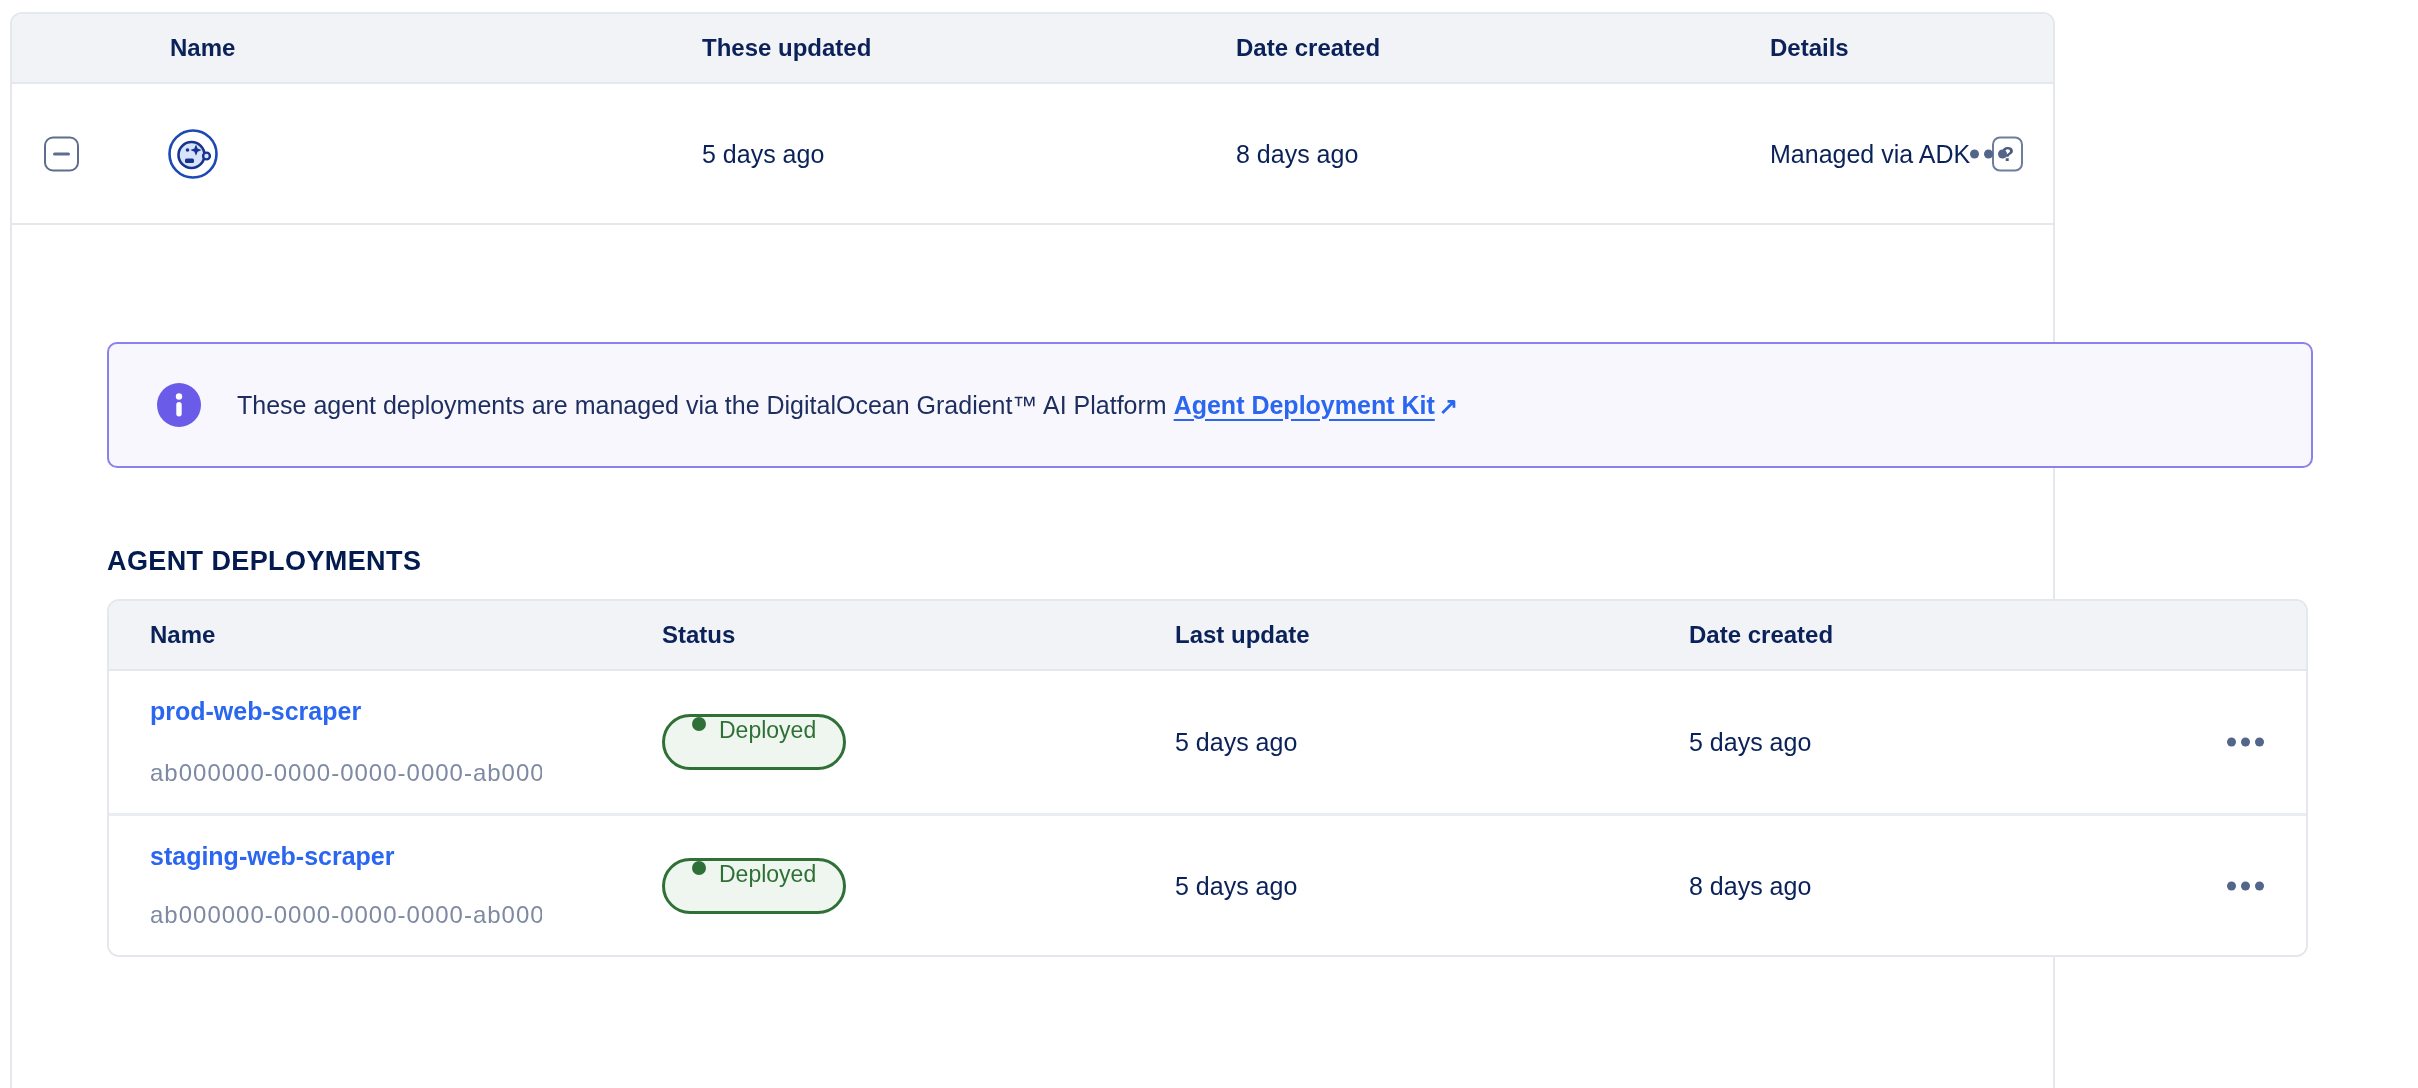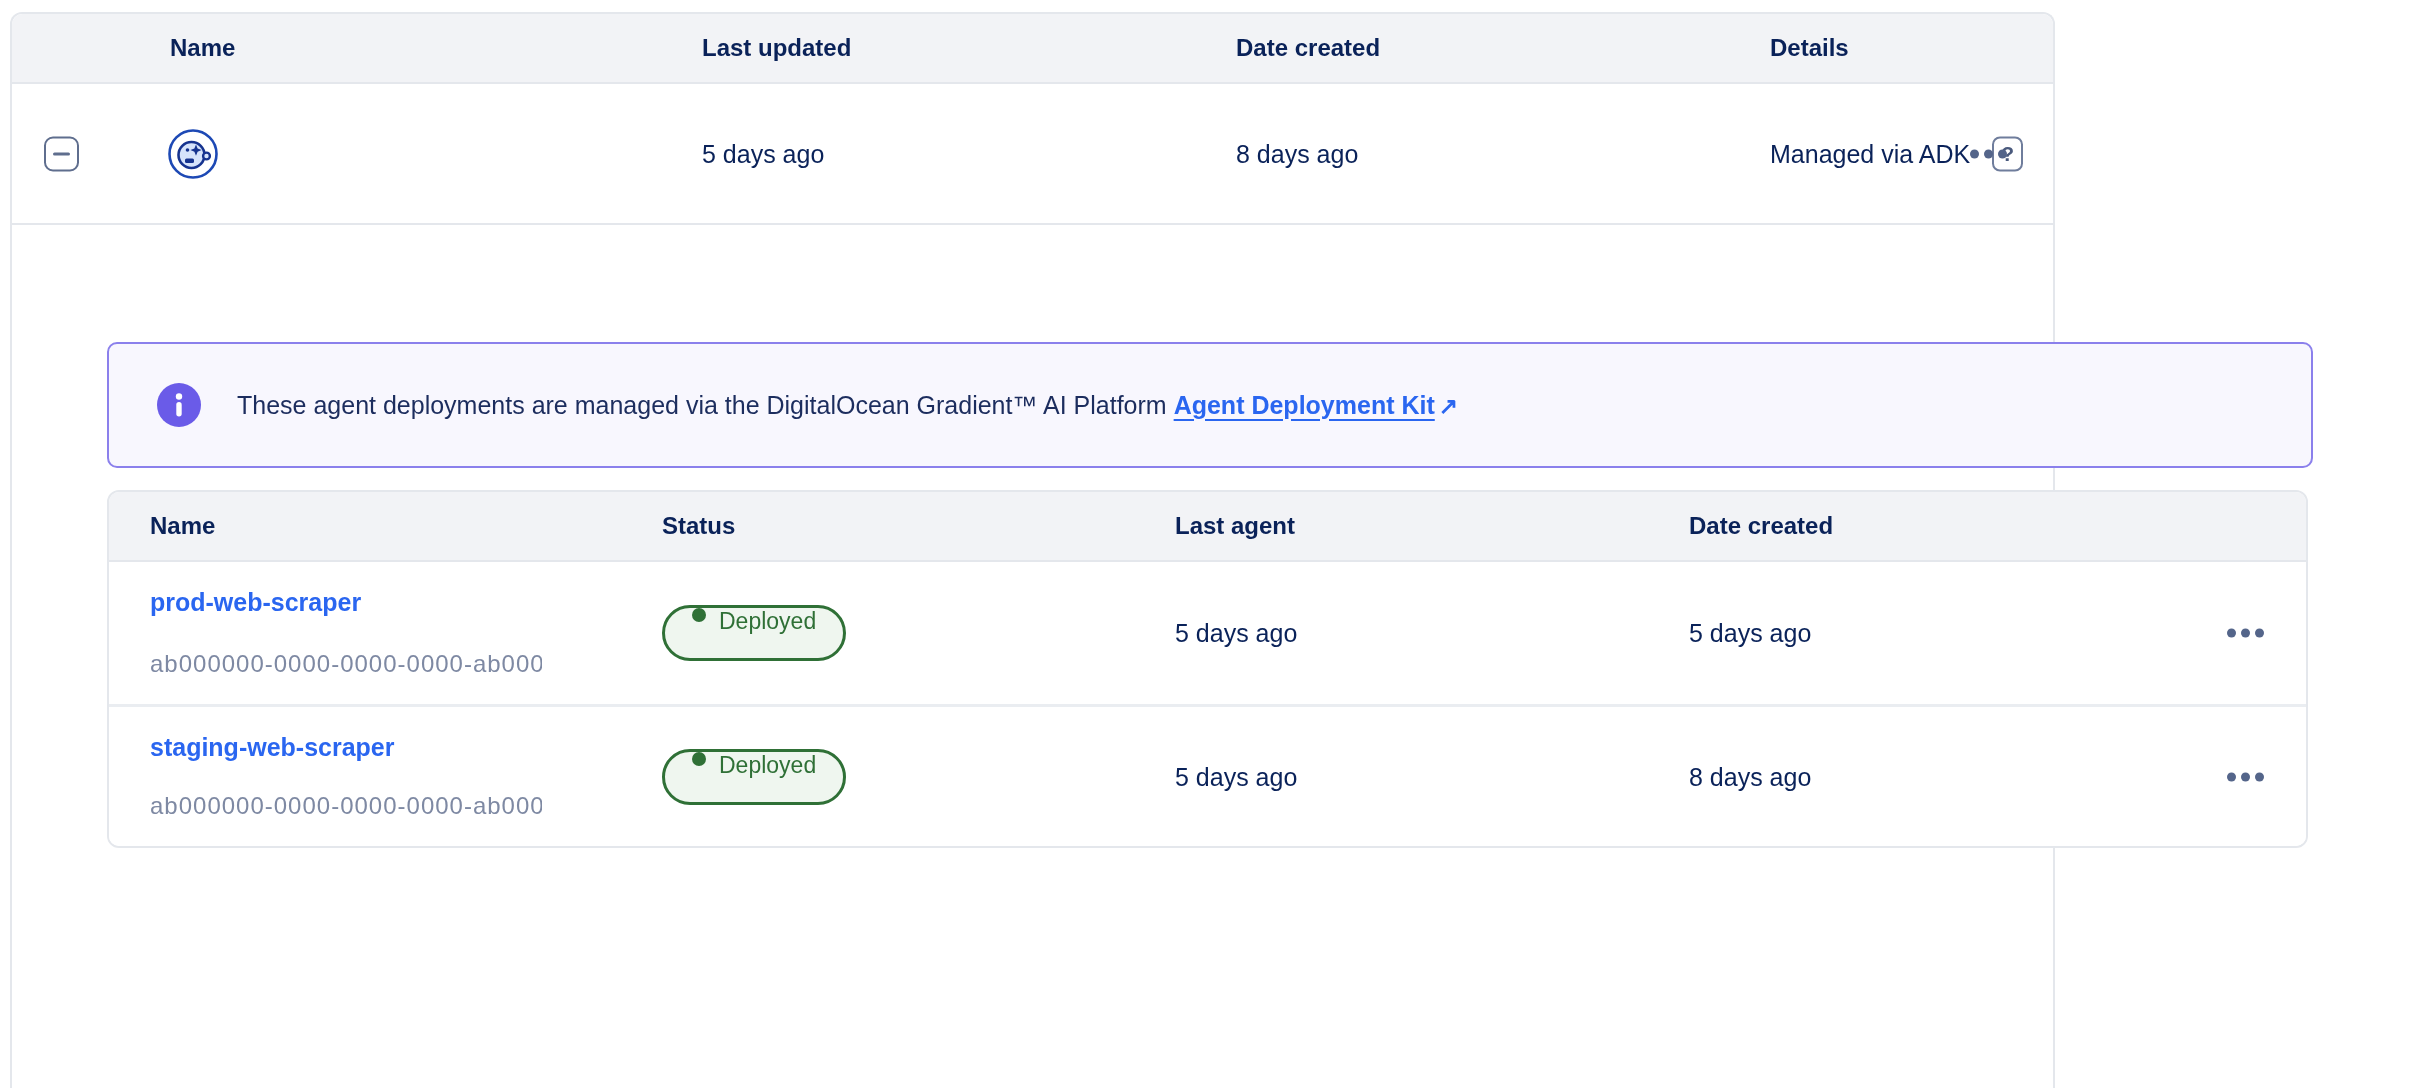--- a/index.html
+++ b/index.html
@@ -70,21 +70,21 @@
   .ic-updated{left:1066px;} .ic-created{left:1580px;}
   .inner-row .ellipsis{right:42px;}
 </style>
 </head>
 <body>
 
 <div class="outer-table">
 
   <div class="outer-header">
     <div class="hcell oh-name">Name</div>
-    <div class="hcell oh-updated">Last updated</div>
+    <div class="hcell oh-updated">These updated</div>
     <div class="hcell oh-created">Date created</div>
     <div class="hcell oh-details">Details</div>
   </div>
 
   <div class="outer-row">
     <button class="collapse-btn">
       <span class="minus"></span>
     </button>
     <span class="agent-icon">
       <svg width="52" height="52" viewBox="0 0 52 52">
@@ -118,26 +118,27 @@
           <circle cx="22" cy="13.5" r="3.2" fill="#ffffff"></circle>
           <rect x="19.3" y="19" width="5.4" height="14.5" rx="2.7" fill="#ffffff"></rect>
         </svg>
       </span>
       <div class="banner-text">
         <span>These agent deployments are managed via the DigitalOcean Gradient™ AI Platform</span>
         <a href="#" class="banner-link"><span>Agent Deployment Kit</span><span class="arrow">↗</span></a>
       </div>
     </div>
 
+    <div class="section-title">AGENT DEPLOYMENTS</div>
 
     <div class="inner-table">
       <div class="inner-header">
         <div class="hcell ih-name">Name</div>
         <div class="hcell ih-status">Status</div>
-        <div class="hcell ih-updated">Last agent</div>
+        <div class="hcell ih-updated">Last update</div>
         <div class="hcell ih-created">Date created</div>
       </div>
 
       <div class="inner-row">
         <a href="#" class="dep-link">prod-web-scraper</a>
         <div class="dep-id">ab000000-0000-0000-0000-ab0000000000</div>
         <div class="pill">
           <span class="dot"></span>
           <span class="pill-label">Deployed</span>
         </div>

